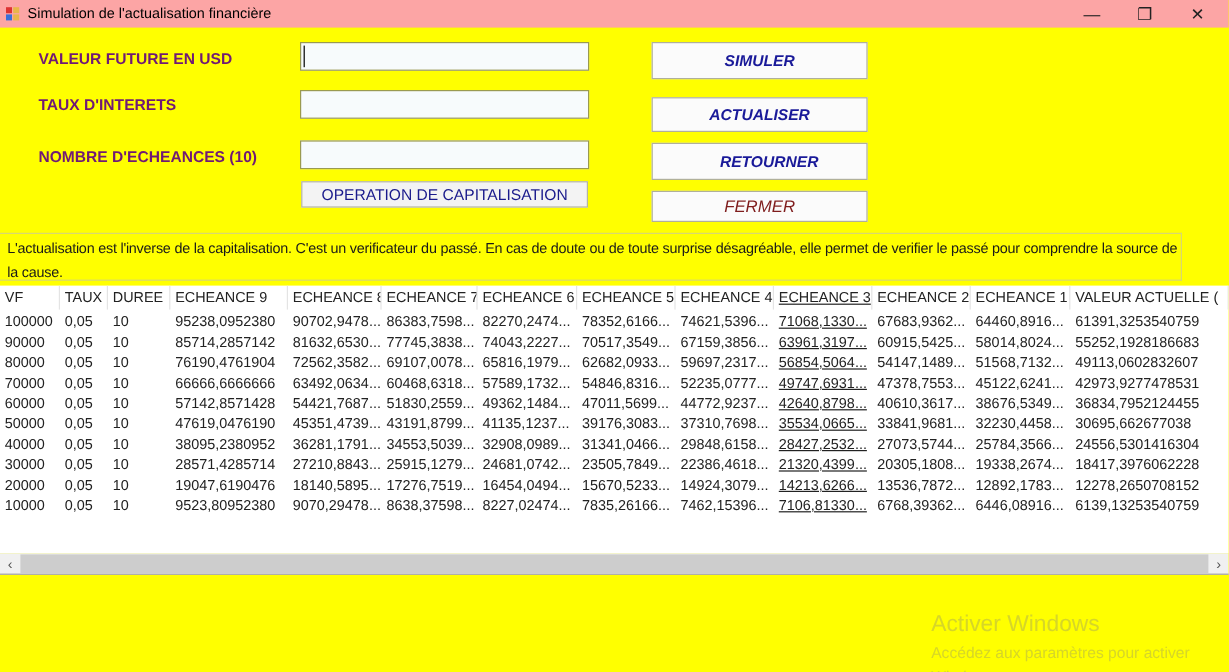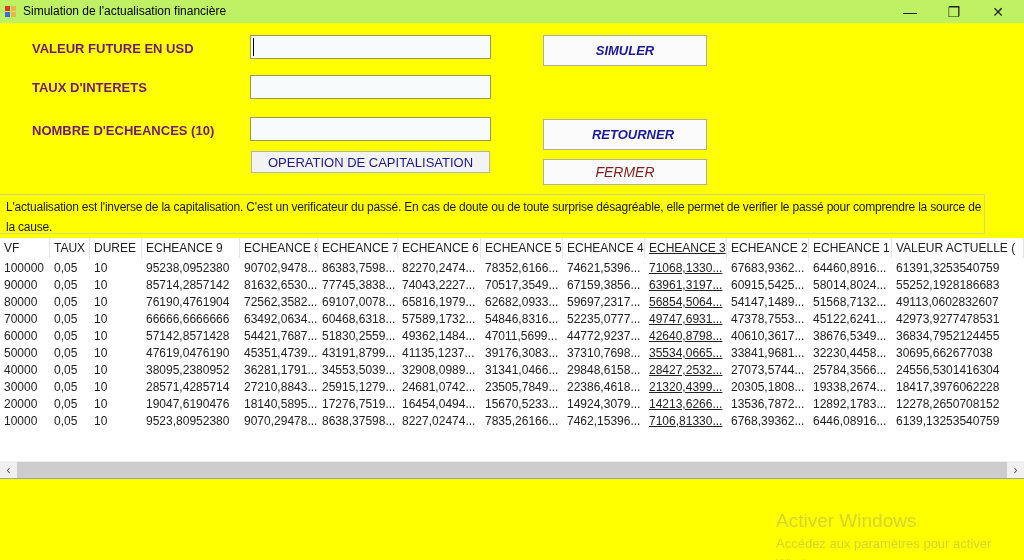--- a/index.html
+++ b/index.html
@@ -1,31 +1,31 @@
 <!DOCTYPE html>
 <html><head>
 <meta charset="utf-8">
 <style>
   * { box-sizing: border-box; margin: 0; padding: 0; }
   html, body { width: 1024px; height: 560px; overflow: hidden; background: #ffff00; font-family: "Liberation Sans", sans-serif; }
   .window { position: relative; width: 1024px; height: 560px; background: #ffff00; }
-  .titlebar { position: absolute; left: 0; top: 0; width: 1024px; height: 23px; background: #bef264; display: flex; align-items: center; }
+  .titlebar { position: absolute; left: 0; top: 0; width: 1024px; height: 23px; background: #fca5a5; display: flex; align-items: center; }
   .app-icon { position: absolute; left: 5px; top: 6px; width: 12px; height: 11px; }
   .app-icon .a { position: absolute; width: 5px; height: 5px; }
   .title-text { position: absolute; left: 23px; top: 4px; font-size: 12px; color: #000; }
   .tb-btn { position: absolute; top: 0; width: 44px; height: 23px; display: flex; align-items: center; justify-content: center; color: #222; font-size: 14px; }
   .tb-min { left: 888px; }
   .tb-max { left: 932px; }
   .tb-close { left: 976px; }
 
   .label { position: absolute; font-weight: bold; font-size: 13px; color: #701a75; white-space: nowrap; }
   .input { position: absolute; height: 24px; width: 241px; background: #f7fbfc; border: 1px solid #9a9a50; font-size: 13px; padding-left: 3px; outline: none; font-family: "Liberation Sans", sans-serif; }
   .caret { position: absolute; left: 253px; top: 38px; width: 1px; height: 18px; background: #000; }
   .btn-cap { position: absolute; left: 251px; top: 151px; width: 239px; height: 22px; background: #f3f3f3; border: 1px solid #b5b5a0; color: #1a1a8c; font-size: 13px; display: flex; align-items: center; justify-content: center; }
-  .btn { position: absolute; left: 543px; width: 164px; background: #fbfbfb; border: 1px solid #b0b09a; font-style: italic; font-weight: bold; font-size: 13px; display: flex; align-items: center; justify-content: center; color: #1a1a99; }
+  .btn { position: absolute; left: 543px; width: 180px; background: #fbfbfb; border: 1px solid #b0b09a; font-style: italic; font-weight: bold; font-size: 13px; display: flex; align-items: center; justify-content: center; color: #1a1a99; }
   .btn.red { color: #7f1d1d; font-weight: normal; font-size: 14px; text-align: center; }
 
   .info { position: absolute; left: 0; top: 194px; width: 985px; height: 40px; border: 1px solid #d8d870; border-left: none; background: #ffff00; font-size: 12px; color: #1a1a1a; padding: 2px 0 0 6px; line-height: 20px; letter-spacing: -0.2px; }
 
   .grid { position: absolute; left: 0; top: 238px; width: 1024px; height: 223px; background: #ffffff; overflow: hidden; }
   .grid-header { position: absolute; top: 0; left: 0; height: 20px; width: 1024px; display: flex; }
   .hcell { height: 20px; font-size: 12px; color: #222; padding-left: 4px; line-height: 20px; border-right: 1px solid #e4e4e4; white-space: nowrap; overflow: hidden; }
   .grid-body { position: absolute; top: 22px; left: 0; width: 1024px; }
   .row { display: flex; height: 17px; justify-content: space-between; }
   .cell { font-size: 12px; color: #222; padding-left: 4px; line-height: 17px; white-space: nowrap; overflow: hidden; }
@@ -73,20 +73,21 @@
 
   <span class="label" style="left:32px;top:80px;">TAUX D'INTERETS</span>
   <input class="input" style="left: 250px; top: 75px;" value="">
 
   <span class="label" style="left:32px;top:123px;">NOMBRE D'ECHEANCES (10)</span>
   <input class="input" style="left: 250px; top: 117px;" value="">
 
   <div class="btn-cap">OPERATION DE CAPITALISATION</div>
 
   <div class="btn" style="top:35px;height:31px;">SIMULER</div>
+  <div class="btn" style="top:81px;height:29px;">ACTUALISER</div>
   <div class="btn" style="top:119px;height:31px;padding-left:16px;">RETOURNER</div>
   <div class="btn red" style="top:159px;height:26px;">FERMER</div>
 
   <div class="info">L'actualisation est l'inverse de la capitalisation. C'est un verificateur du passé. En cas de doute ou de toute surprise désagréable, elle permet de verifier le passé pour comprendre la source de la cause.</div>
 
   <div class="grid">
     <div class="grid-header">
       <div class="hcell c0">VF</div>
       <div class="hcell c1">TAUX</div>
       <div class="hcell c2">DUREE</div>

